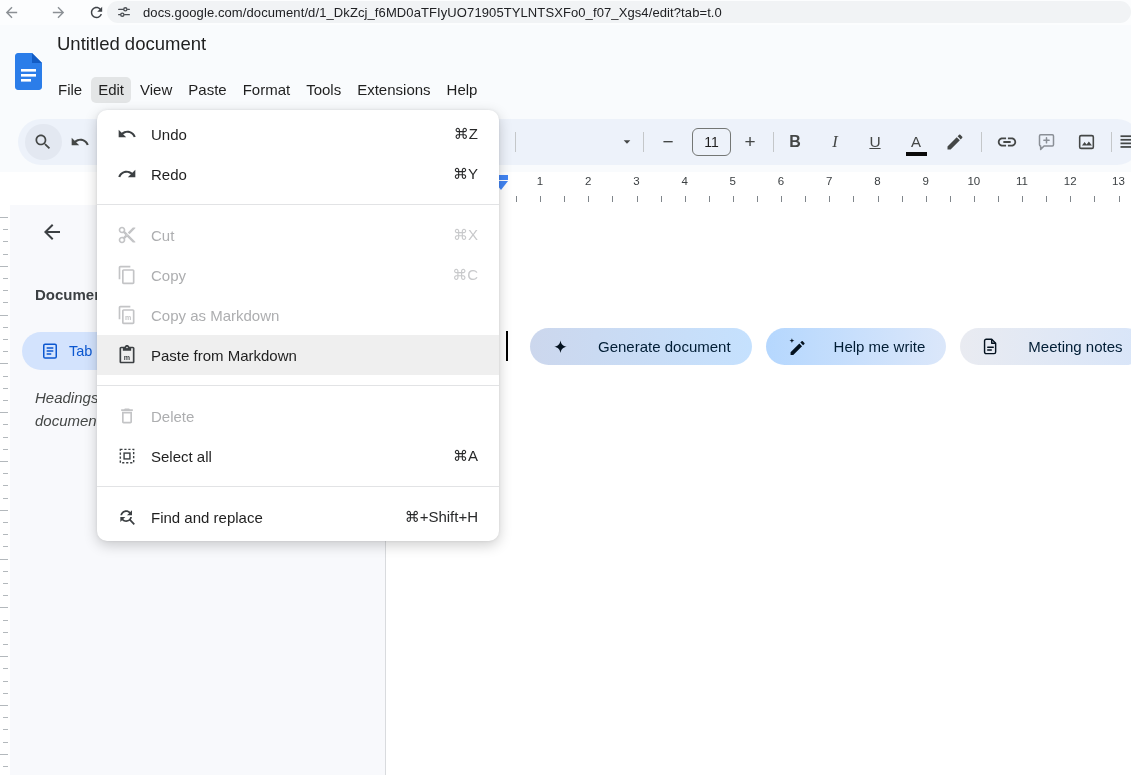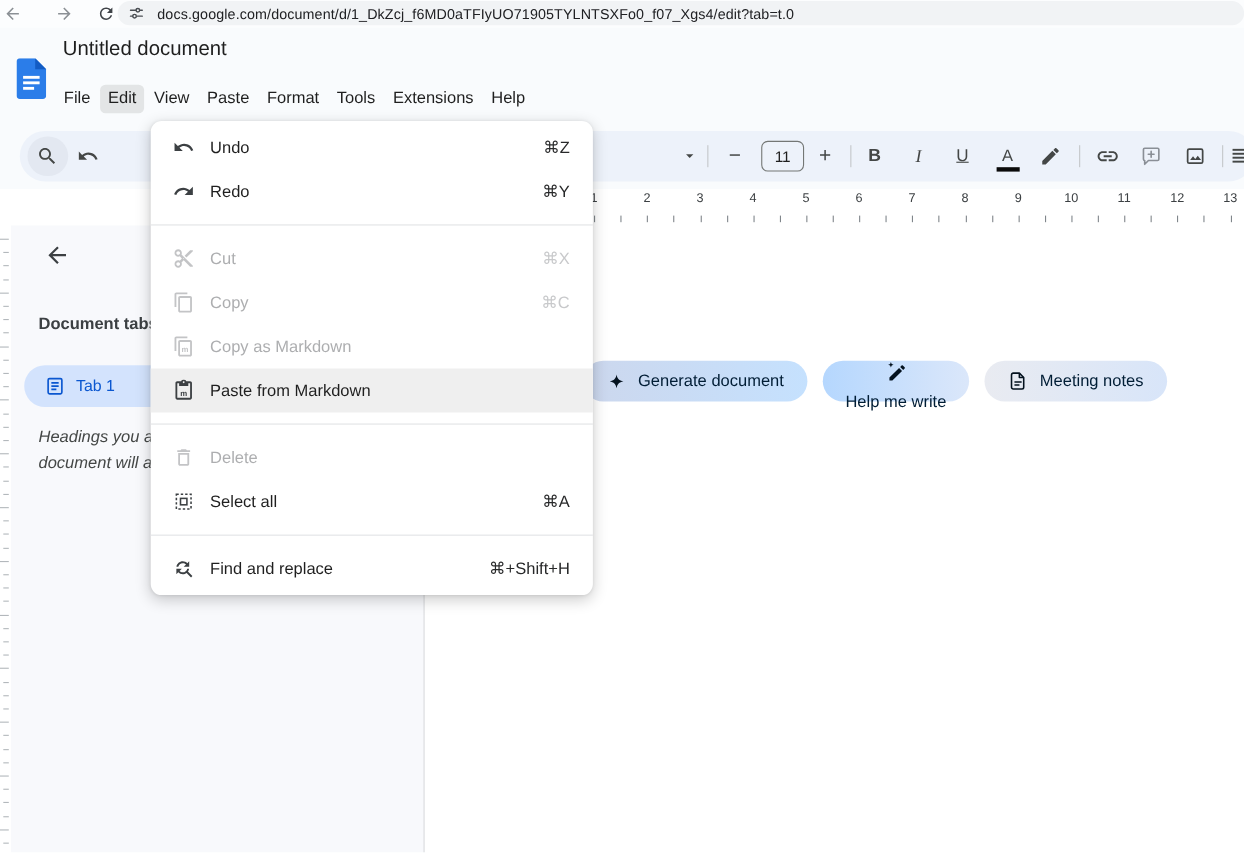--- a/index.html
+++ b/index.html
@@ -76,31 +76,31 @@
   .sb-tab { position:absolute; left:12px; top:127px; width:218px; height:38px; border-radius:19px;
     background:#d3e3fd; display:flex; align-items:center; padding-left:18px; }
   .sb-tab .ic { width:20px; height:20px; color:#0b57d0; }
   .sb-tab-label { margin-left:9px; font-size:14.5px; font-weight:500; color:#0b57d0; white-space:nowrap; }
   .sb-hint { position:absolute; left:25px; top:181px; width:345px; font-size:15px; font-style:italic;
     color:#444746; line-height:23px; white-space:nowrap; }
 
   .document { position:absolute; left:387px; top:0; width:744px; height:570px; background:#fff; }
   .caret-cursor { position:absolute; left:119px; top:126px; width:2px; height:30px; background:#000; }
   .ai-chips { position:absolute; left:143px; top:123px; display:flex; gap:14px; }
-  .chip { height:37px; border-radius:19px; display:flex; align-items:center; gap:10px;
-    padding:0 21px; font-size:15px; font-weight:500; color:#001d35; white-space:nowrap; }
+  .chip { height:37px; border-radius:19px; display:flex; align-items:center; gap:28px;
+    padding:16px 21px; font-size:15px; font-weight:500; color:#001d35; white-space:nowrap; }
   .chip .ic { width:19px; height:19px; color:#04121f; }
   .chip.c0 { background:linear-gradient(90deg,#ccd7ed,#c5e1fe); }
-  .chip.c1 { background:linear-gradient(90deg,#b5d7fe,#dbe7fa);flex-direction:column; }
+  .chip.c1 { background:linear-gradient(90deg,#b5d7fe,#dbe7fa); }
   .chip.c2 { background:linear-gradient(90deg,#e9ebf1,#d8e5f9); }
 
   
   .edit-menu { position:absolute; left:97px; top:110px; width:402px; background:#fff;
     border-radius:10px; padding:4px 0; z-index:50;
-    box-shadow:0 4px 14px rgba(0,0,0,.20), 0 0 3px rgba(0,0,0,.08);margin-left:40px; }
+    box-shadow:0 4px 14px rgba(0,0,0,.20), 0 0 3px rgba(0,0,0,.08); }
   .mi { height:40px; display:flex; align-items:center; padding:0 21px 0 20px; font-size:15px; color:#1f1f1f; cursor:default; }
   .mi-ic { width:20px; height:20px; margin-right:14px; color:#3c4043; flex:0 0 auto; }
   .mi-ic svg { display:block; width:100%; height:100%; }
   .mi-sc { margin-left:auto; color:#28292a; }
   .mi.highlighted { background:#efefef; }
   .mi.disabled { color:#adaeb0; }
   .mi.disabled .mi-ic { color:#c3c4c6; }
   .mi.disabled .mi-sc { color:#c8c9cb; }
   .menu-sep { height:1px; background:#e2e3e5; margin:10px 0; }
 </style>

